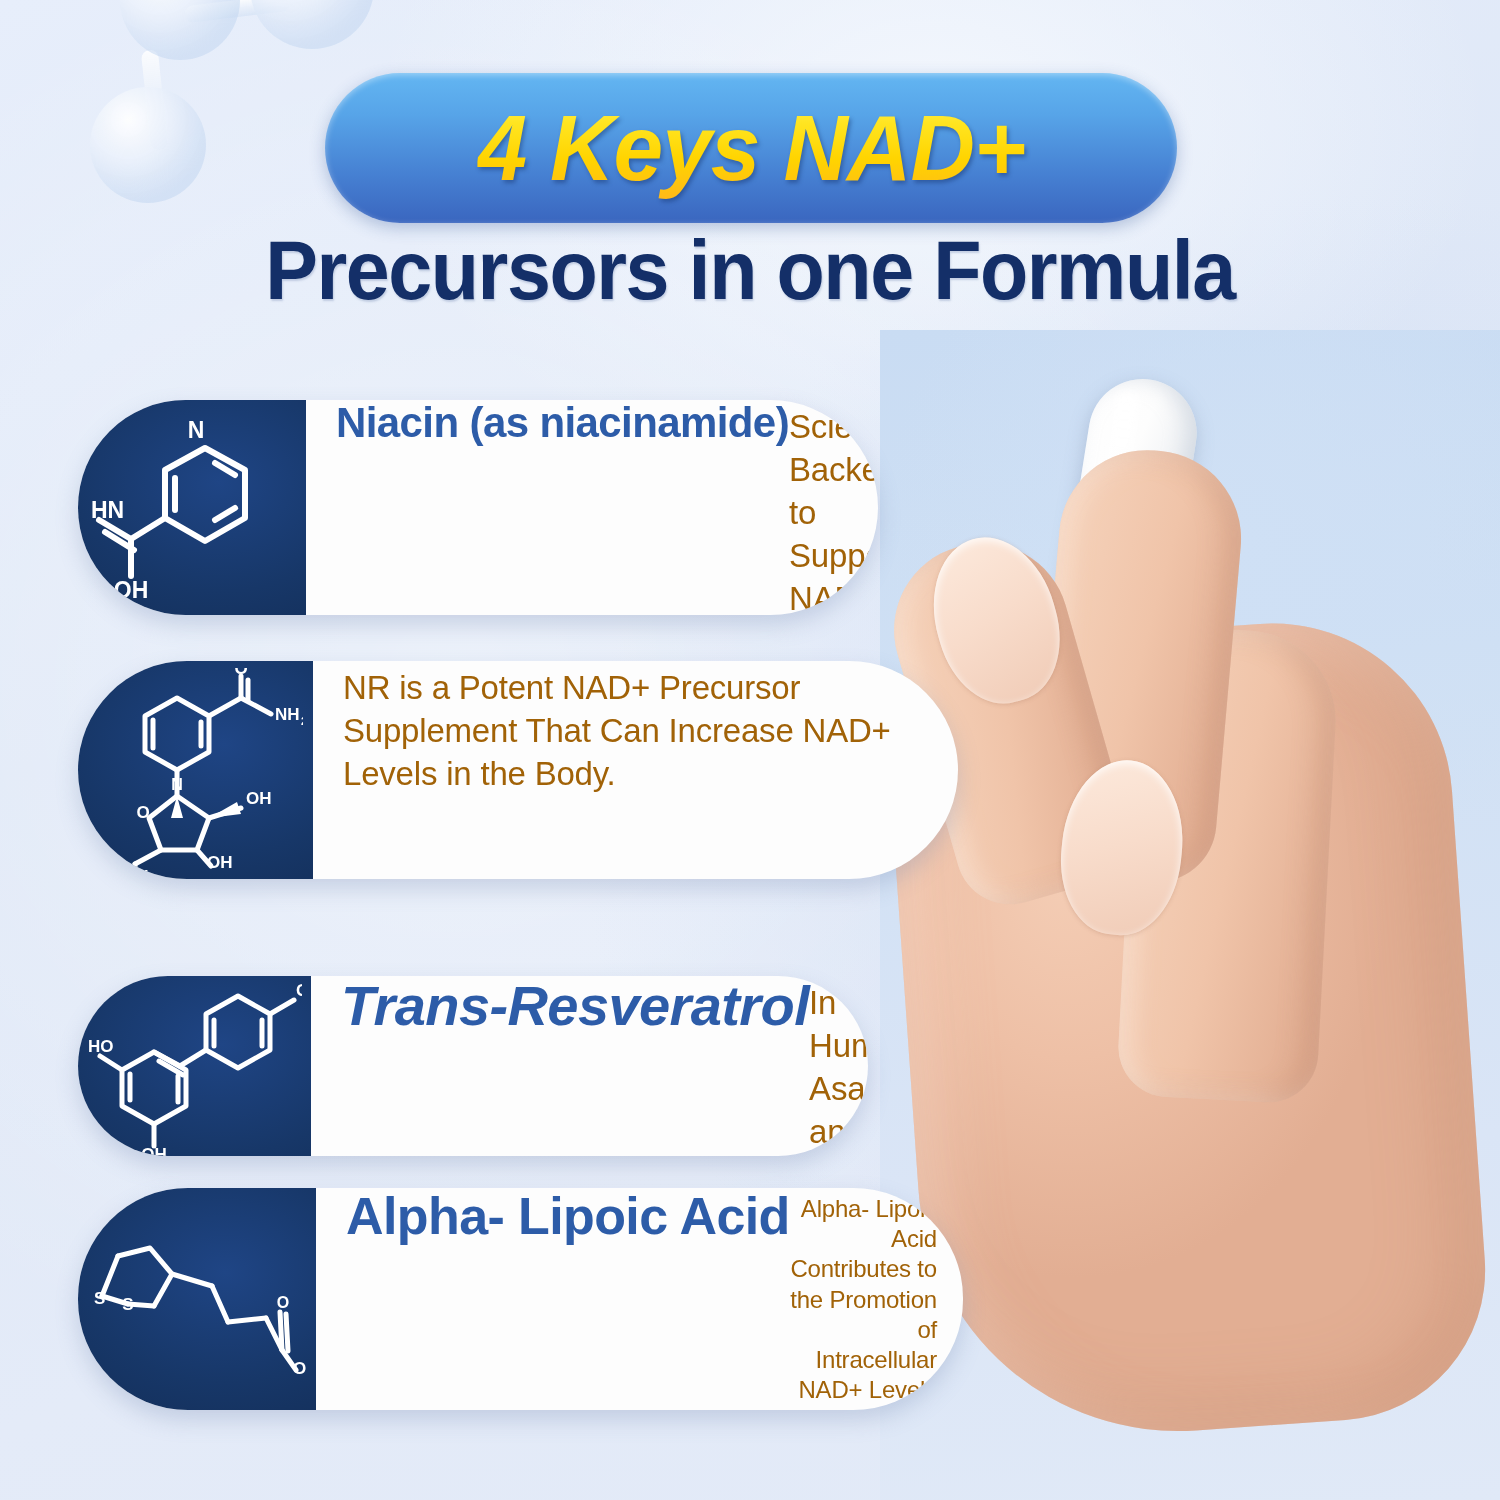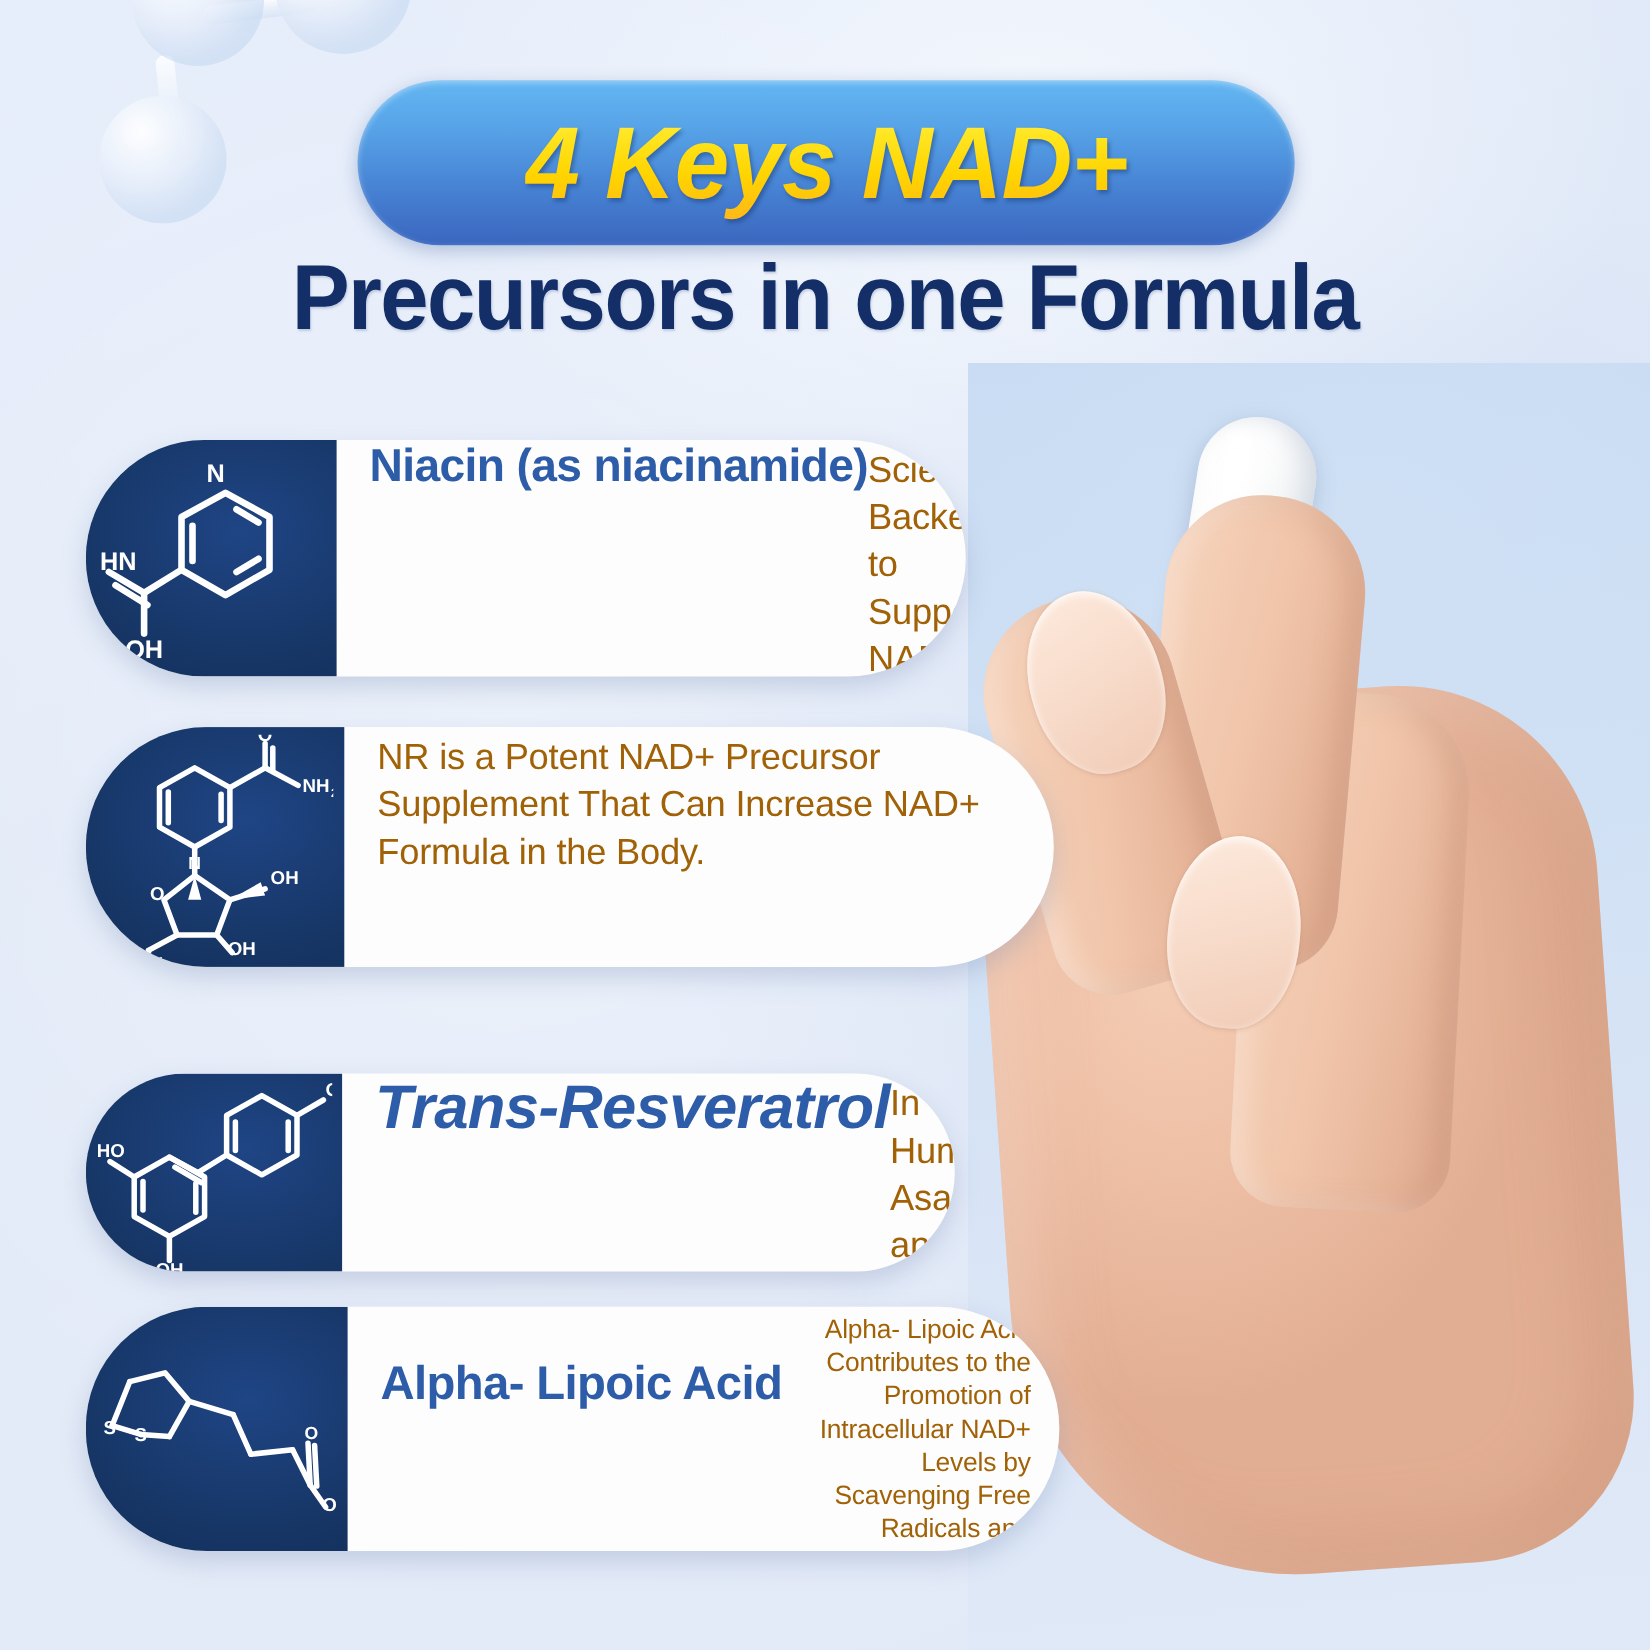--- a/index.html
+++ b/index.html
@@ -209,21 +209,21 @@
   #card-2 .card-title { font-size: 42px; }
   #card-2 .card-desc  { font-size: 33px; }
 
   #card-3 { left: 78px; top: 976px;  width: 790px;  height: 180px; }
   #card-3 .card-icon { width: 233px; }
   #card-3 .card-title { font-size: 56px; font-style: italic; }
   #card-3 .card-desc  { font-size: 33px; }
 
   #card-4 { left: 78px; top: 1188px; width: 885px;  height: 222px; }
   #card-4 .card-icon { width: 238px; }
-  #card-4 .card-title { font-size: 43px; margin-top: 47px; }
+  #card-4 .card-title { font-size: 52px; }
   #card-4 .card-desc  { font-size: 24px; line-height: 1.26; text-align: right; }
 </style>
 </head>
 <body>
 
 <div id="bg-base"></div>
 <div id="bg-vignette"></div>
 
 <svg id="deco-molecule" viewBox="0 0 460 330">
   <defs>
@@ -315,21 +315,21 @@
         <text x="54" y="150" text-anchor="middle">O</text>
         <text x="88" y="122" text-anchor="middle" font-size="16">N</text>
         <text x="157" y="136">OH</text>
         <text x="118" y="200">OH</text>
         <text x="34" y="214">OH</text>
       </g>
       <text x="212" y="57" fill="#ffffff" font-family="'Liberation Sans',sans-serif" font-size="11" font-weight="bold">2</text>
     </svg>
   </div>
   <div class="card-body">
-    <div class="card-desc">NR is a Potent NAD+ Precursor Supplement That Can Increase NAD+ Formula in the Body.</div>
+    <div class="card-desc">NR is a Potent NAD+ Precursor Supplement That Can Increase NAD+ Levels in the Body.</div>
   </div>
 </div>
 
 <div class="card" id="card-3">
   <div class="card-icon">
     <svg width="214" height="185" viewBox="0 0 214 185">
       <g stroke="#ffffff" stroke-width="5" fill="none" stroke-linecap="round" stroke-linejoin="round">
         <path d="M150 22 L182 40 L182 76 L150 94 L118 76 L118 40 Z"></path>
         <path d="M126 46 L126 72"></path>
         <path d="M174 46 L174 72"></path>

